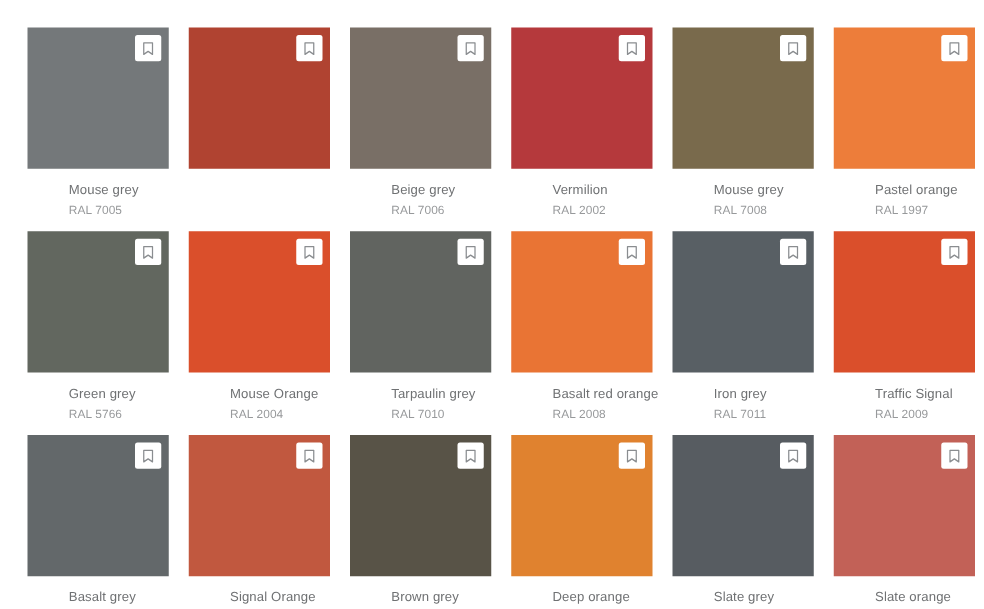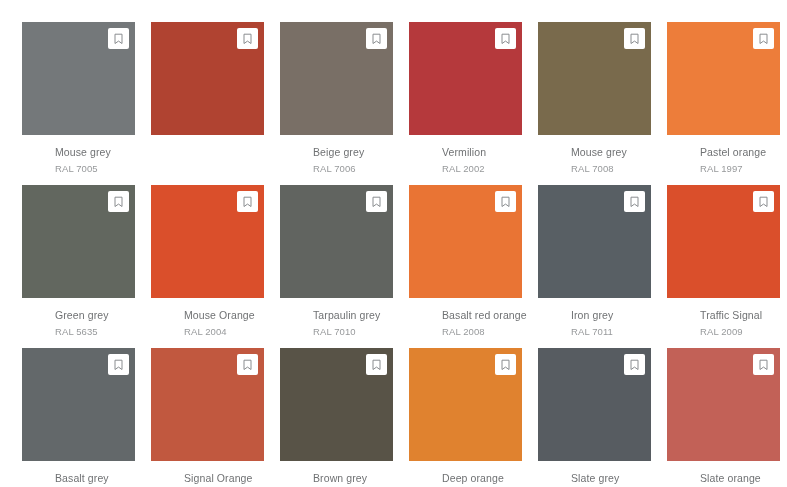--- a/index.html
+++ b/index.html
@@ -179,21 +179,21 @@
         <div class="bookmark-button" title="Bookmark">
           <span>
             <svg width="11" height="12" viewBox="0 0 11 12" fill="none" aria-hidden="true">
               <path d="M2 1.2h7v9.3L5.5 8.1 2 10.5V1.2z" stroke="#8a8d90" stroke-width="1" stroke-linejoin="round" fill="none"></path>
             </svg>
           </span>
         </div>
       </div>
       <div class="swatch-meta">
         <div class="swatch-name">Green grey</div>
-        <div class="swatch-code">RAL 5635</div>
+        <div class="swatch-code">RAL 5766</div>
       </div>
     </div>
     <div class="swatch-card">
       <div class="swatch-chip" style="background: rgb(218, 79, 43);">
         <div class="bookmark-button" title="Bookmark">
           <span>
             <svg width="11" height="12" viewBox="0 0 11 12" fill="none" aria-hidden="true">
               <path d="M2 1.2h7v9.3L5.5 8.1 2 10.5V1.2z" stroke="#8a8d90" stroke-width="1" stroke-linejoin="round" fill="none"></path>
             </svg>
           </span>

